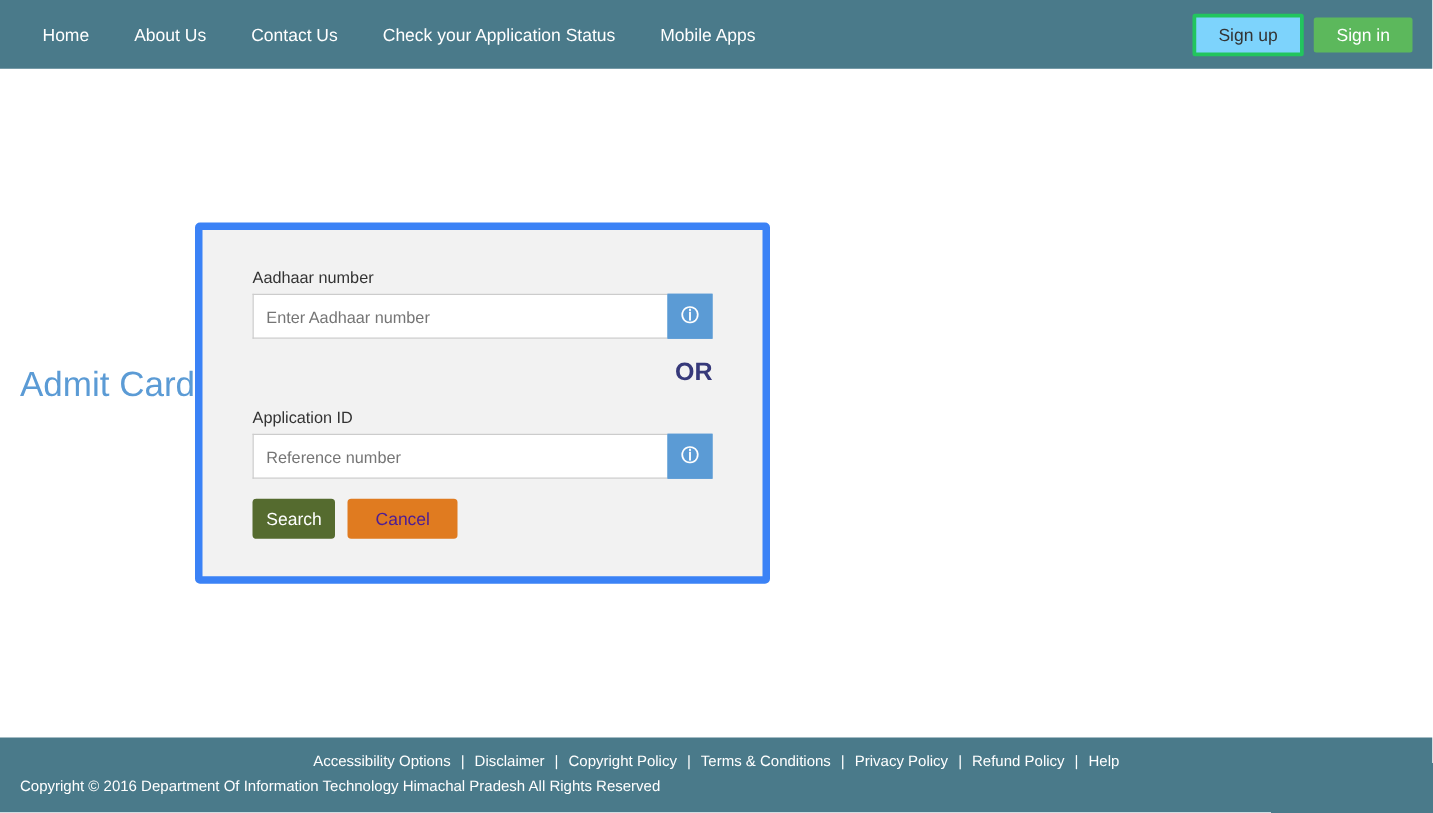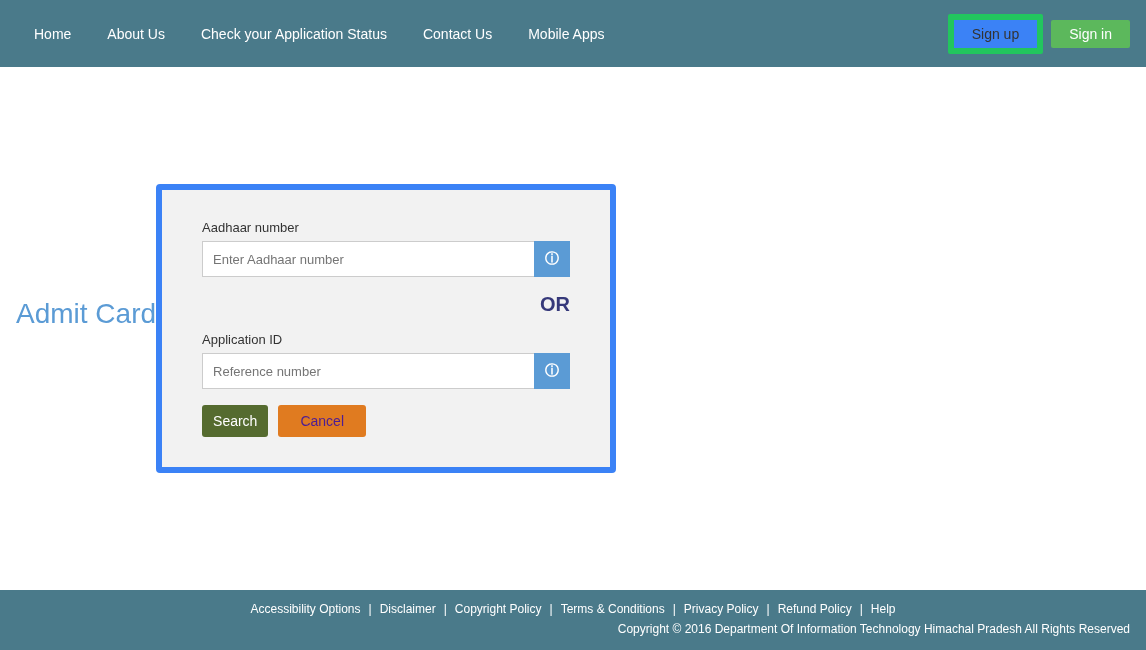--- a/index.html
+++ b/index.html
@@ -4,21 +4,21 @@
   <style>
     * { box-sizing: border-box; margin: 0; padding: 0; }
     body { font-family: Arial, sans-serif; background: #fff; min-height: 650px; display: flex; flex-direction: column; }
 
     
     .navbar {
       background-color: #4a7a8a;
       display: flex;
       align-items: center;
       padding: 0 16px;
-      height: 67px;
+      height: 55px;
     }
     .navbar-links {
       display: flex;
       align-items: center;
       flex: 1;
       gap: 0;
     }
     .nav-item {
       color: #fff;
       text-decoration: none;
@@ -28,23 +28,23 @@
       display: flex;
       align-items: center;
       cursor: pointer;
     }
     .navbar-actions {
       display: flex;
       gap: 8px;
       align-items: center;
     }
     .btn-signup {
-      background: #3b82f6;
+      background: #7dd3fc;
       color: #333;
-      border: 6px solid #22c55e;
+      border: 3px solid #22c55e;
       padding: 6px 18px;
       font-size: 14px;
       cursor: pointer;
       border-radius: 2px;
     }
     .btn-signin {
       background: #5cb85c;
       color: #fff;
       border: none;
       padding: 6px 18px;
@@ -136,21 +136,21 @@
       padding: 8px 22px;
       font-size: 14px;
       cursor: pointer;
       border-radius: 3px;
     }
 
     
     .footer {
       background: #4a7a8a;
       padding: 12px 16px 14px;
-      text-align: right;
+      text-align: left;
     }
     .footer-links {
       display: flex;
       justify-content: center;
       align-items: center;
       flex-wrap: wrap;
       gap: 0;
       margin-bottom: 6px;
     }
     .footer-link {
@@ -169,22 +169,22 @@
       font-size: 12px;
     }
   </style>
 </head>
 <body>
 
 <nav class="navbar">
   <div class="navbar-links">
     <a class="nav-item">Home</a>
     <a class="nav-item">About Us</a>
+    <a class="nav-item">Contact Us</a>
     <a class="nav-item">Check your Application Status</a>
-    <a class="nav-item">Contact Us</a>
     <a class="nav-item">Mobile Apps</a>
   </div>
   <div class="navbar-actions">
     <button class="btn-signup">Sign up</button>
     <button class="btn-signin">Sign in</button>
   </div>
 </nav>
 
 <div class="main-content">
   <h1 class="page-title">Admit Card</h1>

